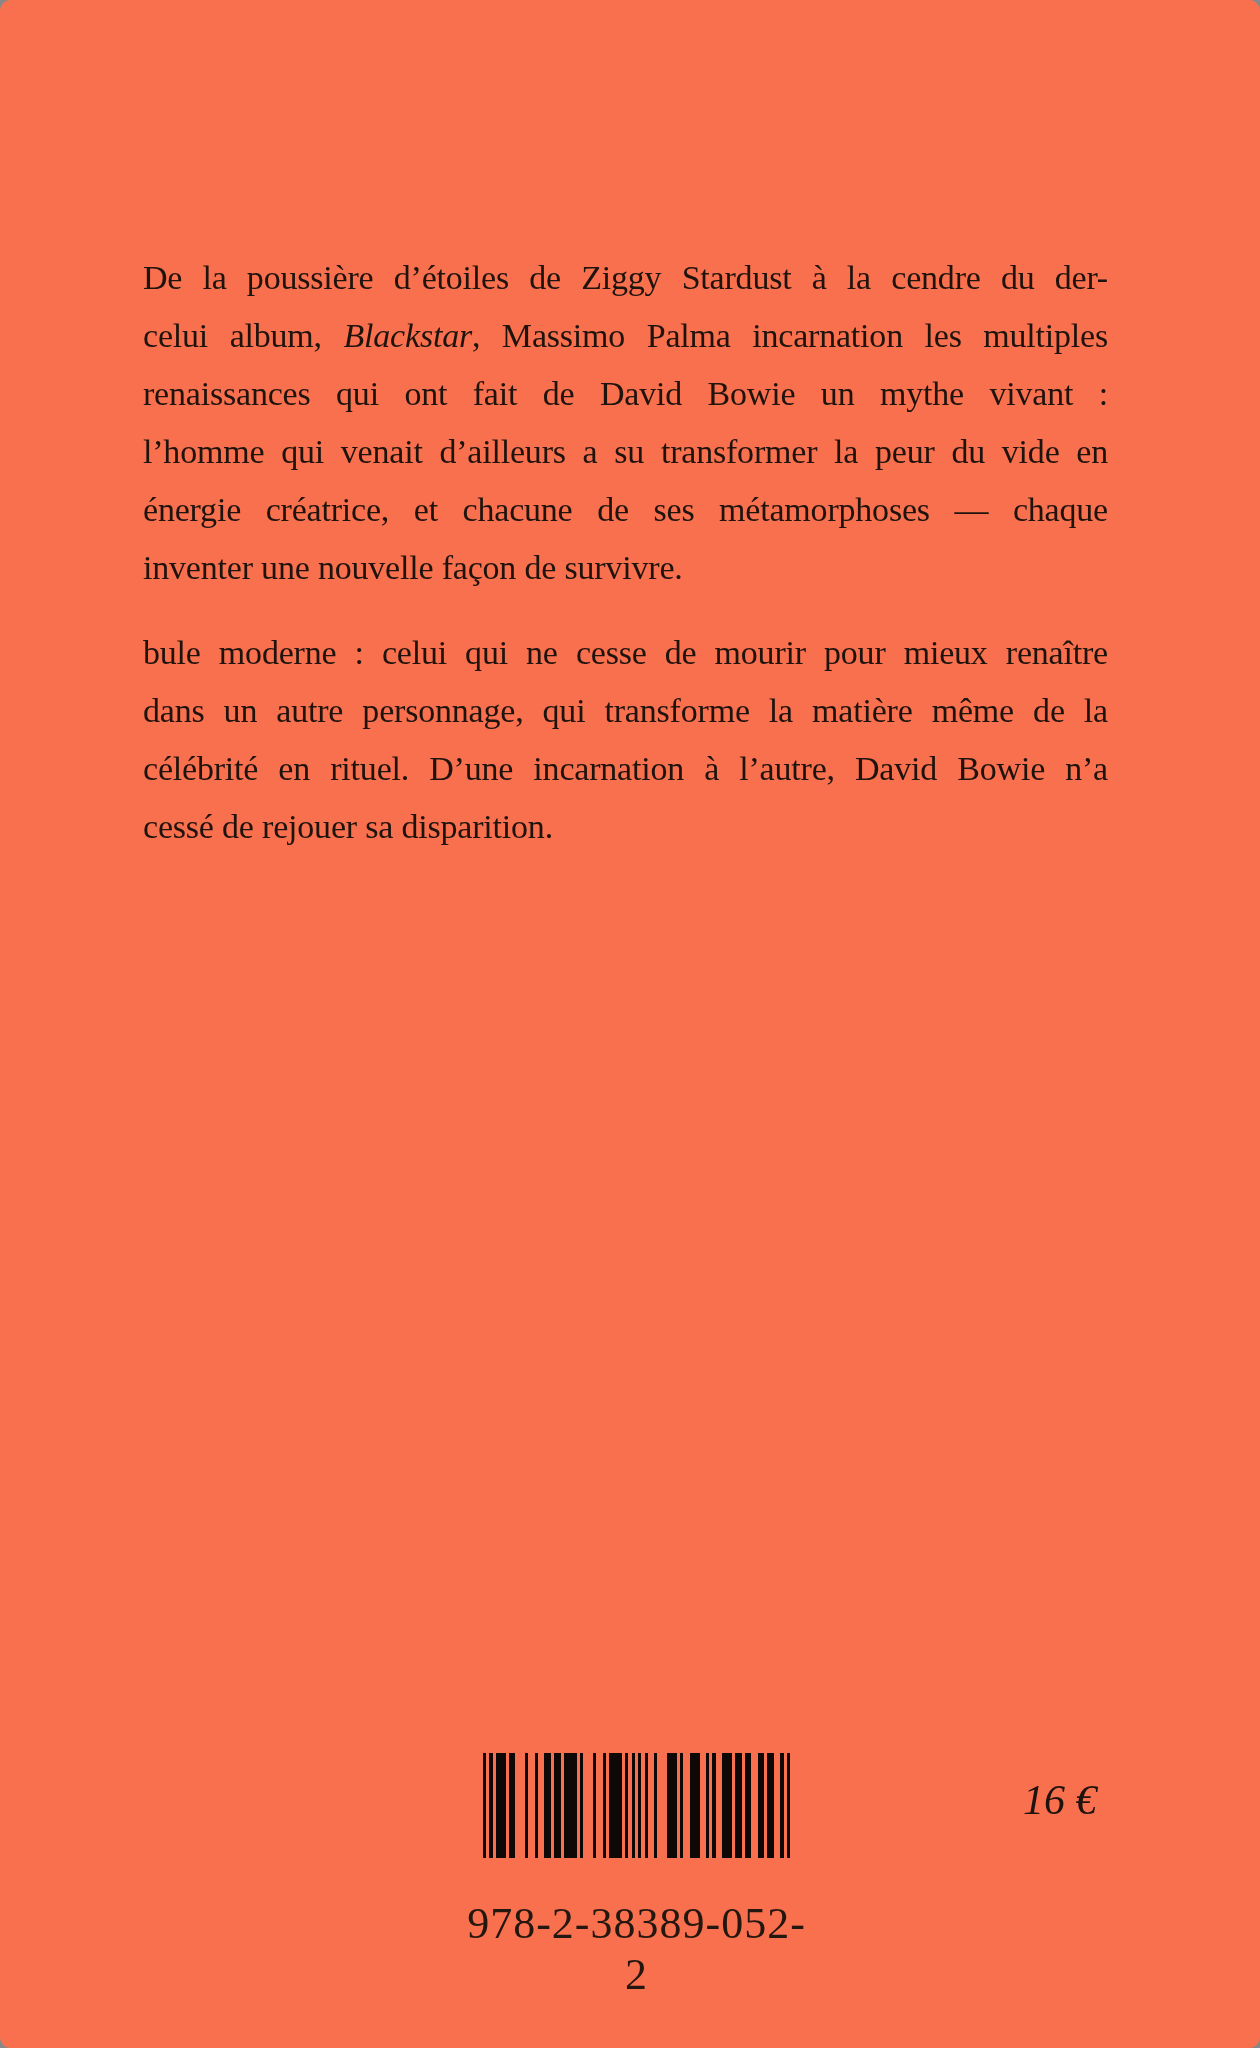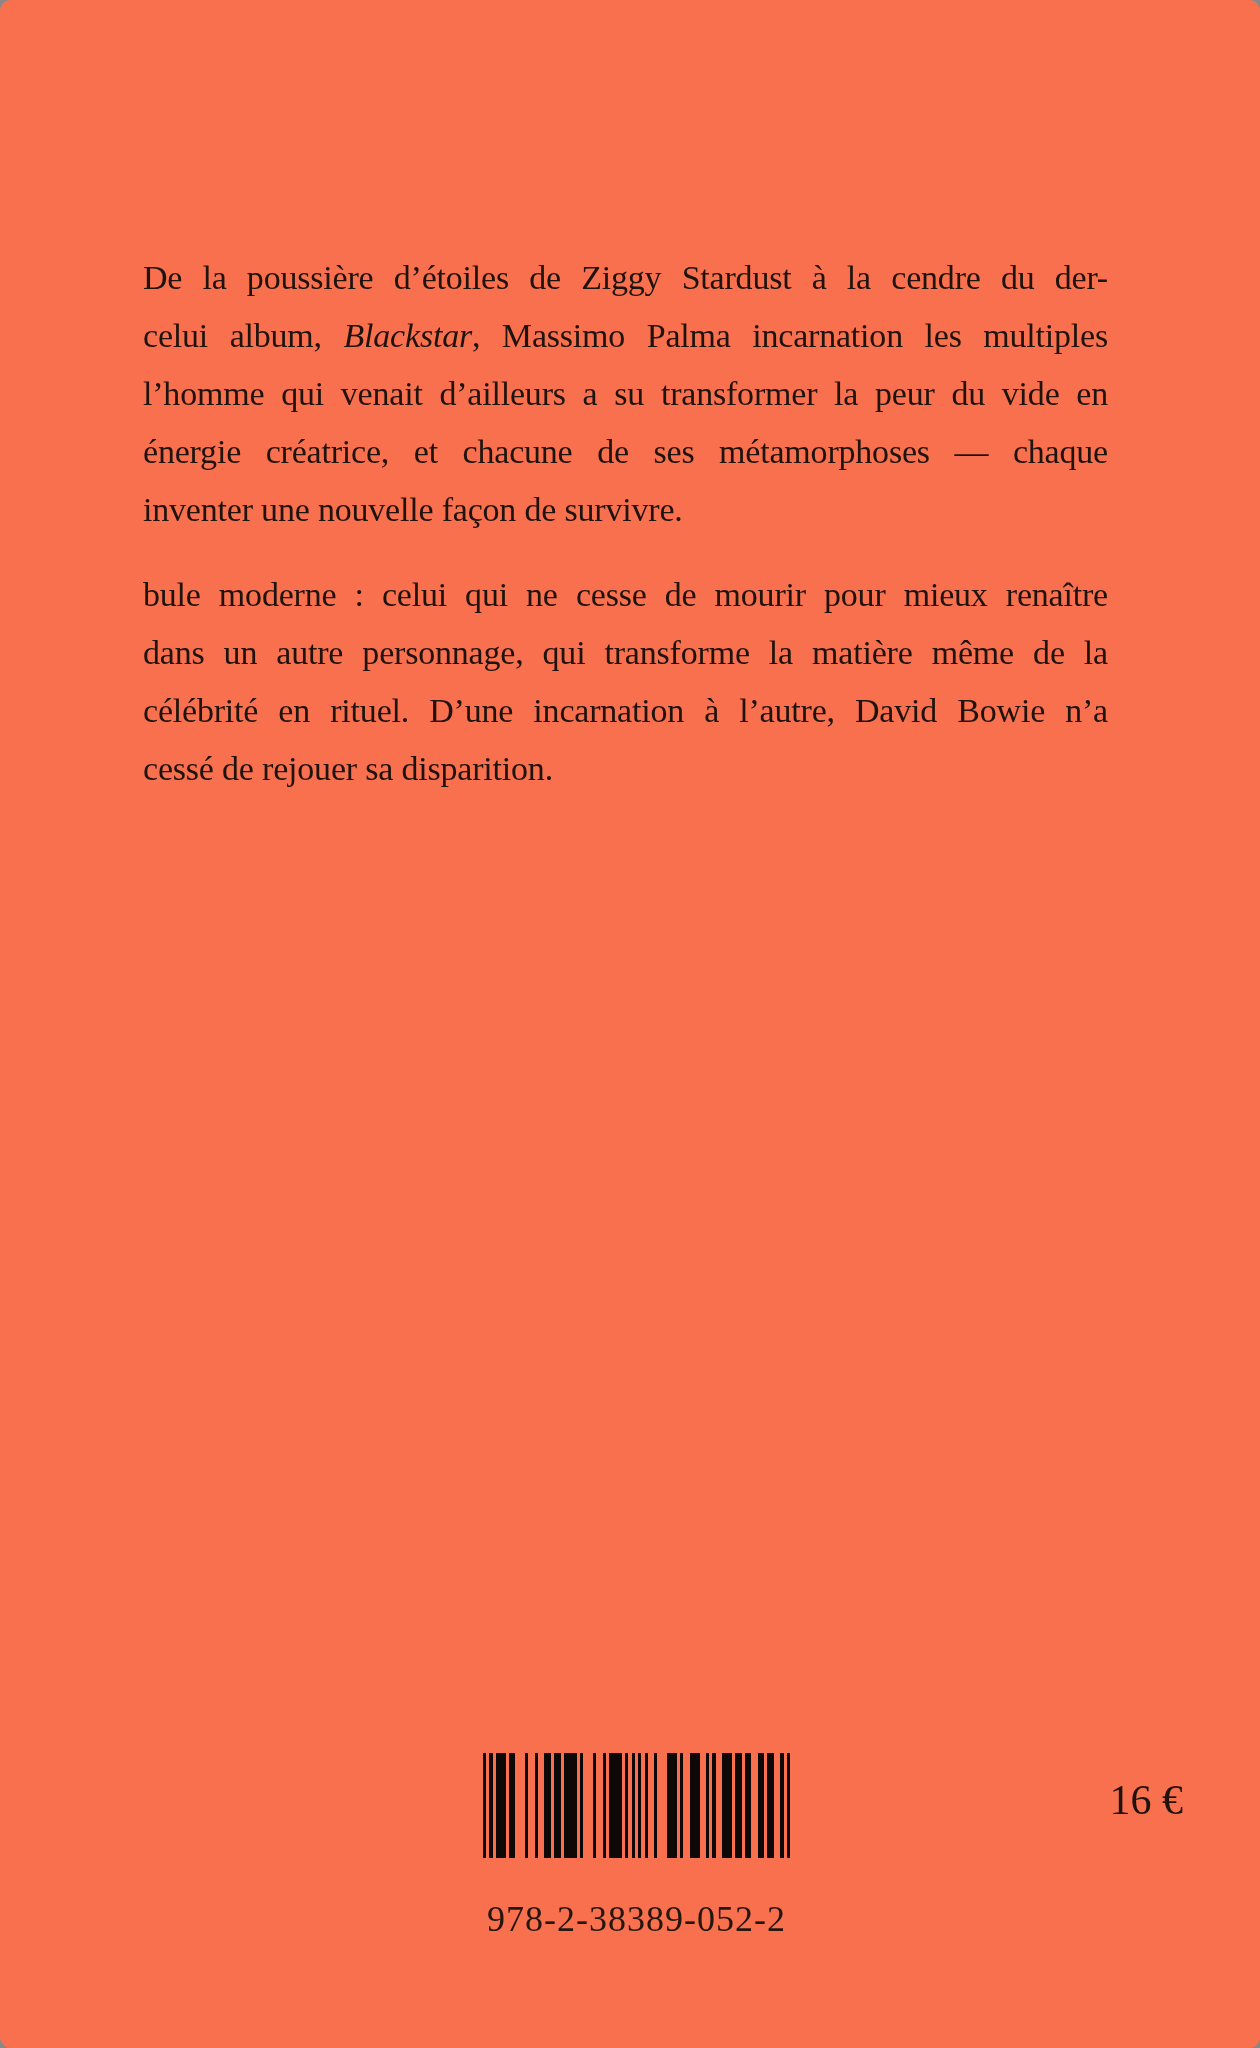--- a/index.html
+++ b/index.html
@@ -50,42 +50,44 @@
     height: 100%;
     background: #0E0906;
   }
   .isbn {
     position: absolute;
     left: 463px;
     top: 1898px;
     width: 347px;
     text-align: center;
     color: #241710;
-    font-size: 36px;
+    font-size: 44px;
     letter-spacing: 1px;
   }
   .price {
     position: absolute;
     left: 1023px;
     top: 1776px;
     width: 160px;
-    text-align: right;
+    text-align: left;
     color: #1E130D;
     font-size: 42px;
+    font-style: italic;
   }
 </style>
 </head>
 <body>
 
 <div class="cover">
 
   <div class="blurb">
       <div class="para">
         <div class="line"><span>De la poussière d’étoiles de Ziggy Stardust à la cendre du der-</span></div>
         <div class="line"><span>celui album, </span><em>Blackstar</em><span>, Massimo Palma incarnation les multiples</span></div>
+        <div class="line"><span>renaissances qui ont fait de David Bowie un mythe vivant :</span></div>
         <div class="line"><span>l’homme qui venait d’ailleurs a su transformer la peur du vide en</span></div>
         <div class="line"><span>énergie créatrice, et chacune de ses métamorphoses — chaque</span></div>
         <div class="line last"><span>inventer une nouvelle façon de survivre.</span></div>
       </div>
       <div class="para">
         <div class="line"><span>bule moderne : celui qui ne cesse de mourir pour mieux renaître</span></div>
         <div class="line"><span>dans un autre personnage, qui transforme la matière même de la</span></div>
         <div class="line"><span>célébrité en rituel. D’une incarnation à l’autre, David Bowie n’a</span></div>
         <div class="line last"><span>cessé de rejouer sa disparition.</span></div>
       </div>

